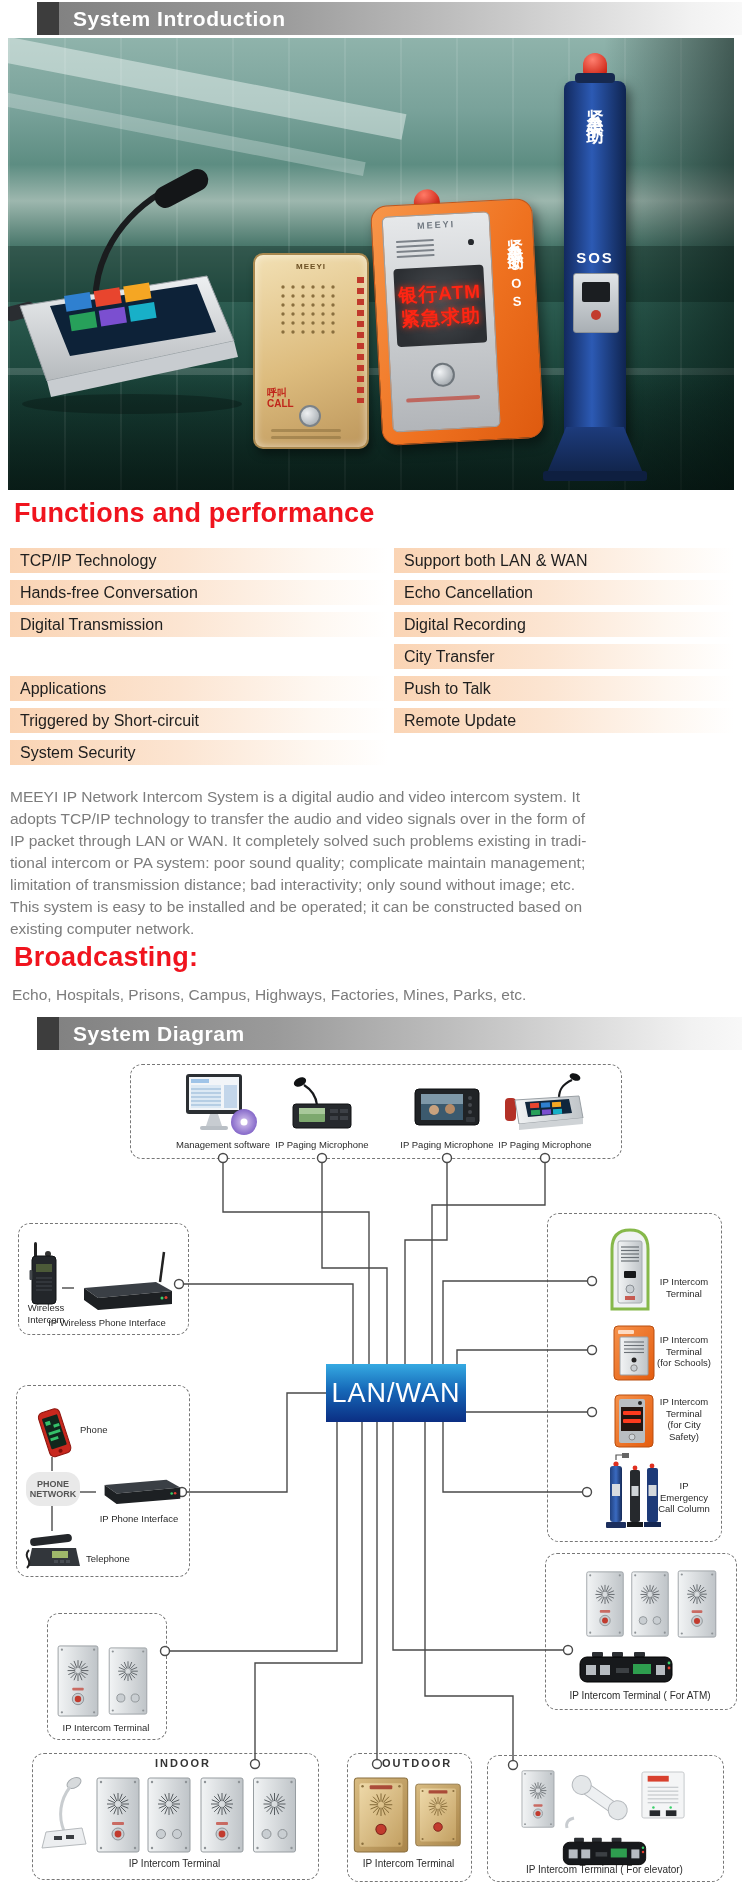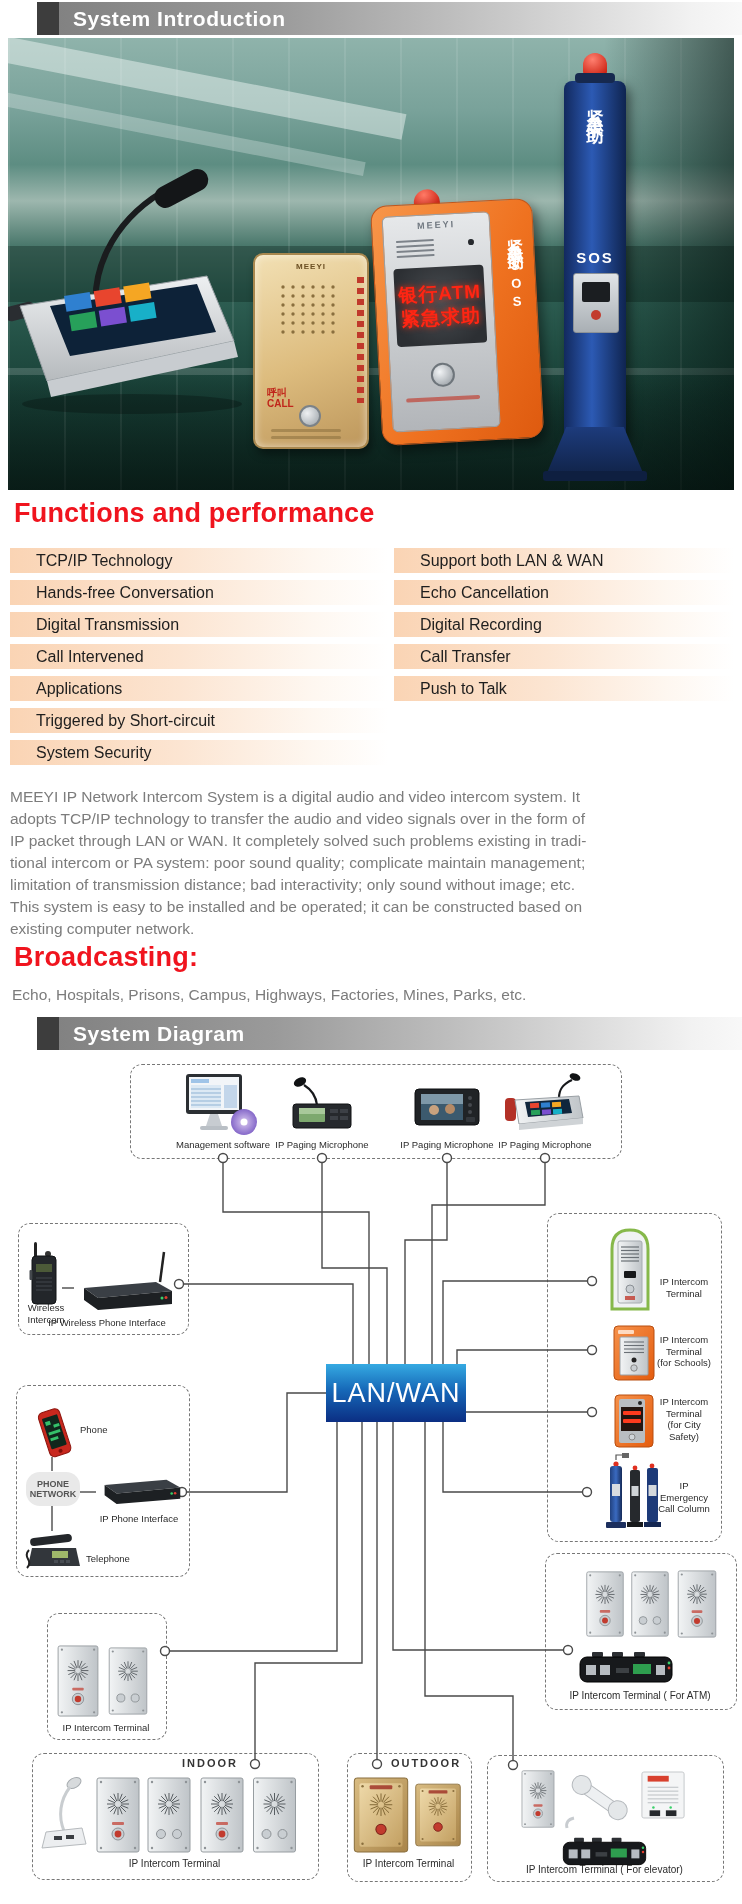--- a/index.html
+++ b/index.html
@@ -74,30 +74,30 @@
   .pole-panel{position:absolute;left:9px;top:192px;width:44px;height:58px;border-radius:3px;
               background:linear-gradient(#e0e4e7,#a9afb4);border:1px solid #8c9297;}
   .pole-screen{position:absolute;left:8px;top:8px;width:28px;height:20px;background:#1b1e21;border-radius:2px;}
   .pole-pbtn{position:absolute;left:17px;top:36px;width:10px;height:10px;border-radius:50%;background:#c23b2e;}
   .pole-base{position:absolute;left:7px;bottom:10px;width:96px;height:46px;
              background:linear-gradient(#1d3b7c,#11244b);clip-path:polygon(20% 0,80% 0,100% 100%,0 100%);}
   .pole-plate{position:absolute;left:3px;bottom:2px;width:104px;height:10px;border-radius:3px;background:#0e1f40;}
 
   
   .red-heading{position:absolute;left:14px;color:#f0141e;font-size:27px;font-weight:bold;letter-spacing:.2px;}
-  .feat-cell{position:absolute;height:25px;line-height:25px;font-size:16px;color:#1e1e1e;padding-left:26px;box-sizing:border-box;
+  .feat-cell{position:absolute;height:25px;line-height:25px;font-size:16px;color:#1e1e1e;padding-left:10px;box-sizing:border-box;
              background:linear-gradient(90deg,#fad4b4 0%,#fce5d2 45%,#fef7f0 80%,#fff 100%);}
   .feat-left{left:10px;width:378px;}
   .feat-right{left:394px;width:340px;}
   .body-text{position:absolute;color:#7c7c7c;font-size:15.5px;line-height:22px;white-space:pre-line;}
 
   
   .dash-box{position:absolute;border:1.5px dashed #777;border-radius:12px;}
   .dlabel{position:absolute;font-size:9.5px;line-height:11.5px;color:#2b2b2b;text-align:center;white-space:pre-line;}
-  .dtitle{position:absolute;font-size:11px;font-weight:bold;color:#333;letter-spacing:2px;text-align:center;}
+  .dtitle{position:absolute;font-size:11px;font-weight:bold;color:#333;letter-spacing:2px;text-align:left;}
   #lanwan{position:absolute;left:326px;top:1364px;width:140px;height:58px;
           background:linear-gradient(180deg,#35aae2 0%,#1668b8 45%,#0b2e83 100%);
           display:flex;align-items:center;justify-content:center;color:#fff;font-size:27px;letter-spacing:1px;z-index:3;}
   #wires{position:absolute;left:0;top:1054px;z-index:1;}
   .dev{position:absolute;z-index:2;}
   .net-bubble{position:absolute;left:26px;top:1472px;width:54px;height:34px;border-radius:14px;background:#e9e9e9;
               display:flex;align-items:center;justify-content:center;text-align:center;
               font-size:9px;font-weight:bold;color:#555;line-height:10px;white-space:pre-line;z-index:2;}
 </style>
 </head>
@@ -520,25 +520,25 @@
   </div>
 
   <div class="red-heading" style="top:498px">Functions and performance</div>
 
   <div class="feat-cell feat-left" style="top:548px">TCP/IP Technology</div>
   <div class="feat-cell feat-right" style="top:548px">Support both LAN &amp; WAN</div>
   <div class="feat-cell feat-left" style="top:580px">Hands-free Conversation</div>
   <div class="feat-cell feat-right" style="top:580px">Echo Cancellation</div>
   <div class="feat-cell feat-left" style="top:612px">Digital Transmission</div>
   <div class="feat-cell feat-right" style="top:612px">Digital Recording</div>
-  <div class="feat-cell feat-left" style="top:644px">Call Intervened</div>
-  <div class="feat-cell feat-right" style="top:644px">Call Transfer</div>
+  <div class="feat-cell feat-right" style="top:644px">City Transfer</div>
   <div class="feat-cell feat-left" style="top:676px">Applications</div>
   <div class="feat-cell feat-right" style="top:676px">Push to Talk</div>
   <div class="feat-cell feat-left" style="top:708px">Triggered by Short-circuit</div>
+  <div class="feat-cell feat-right" style="top:708px">Remote Update</div>
   <div class="feat-cell feat-left" style="top:740px">System Security</div>
 
   <div class="body-text" style="left:10px;top:786px;width:728px">MEEYI IP Network Intercom System is a digital audio and video intercom system. It
 adopts TCP/IP technology to transfer the audio and video signals over in the form of
 IP packet through LAN or WAN. It completely solved such problems existing in tradi-
 tional intercom or PA system: poor sound quality; complicate maintain management;
 limitation of transmission distance; bad interactivity; only sound without image; etc.
 This system is easy to be installed and be operated; it can be constructed based on
 existing computer network.</div>
 

